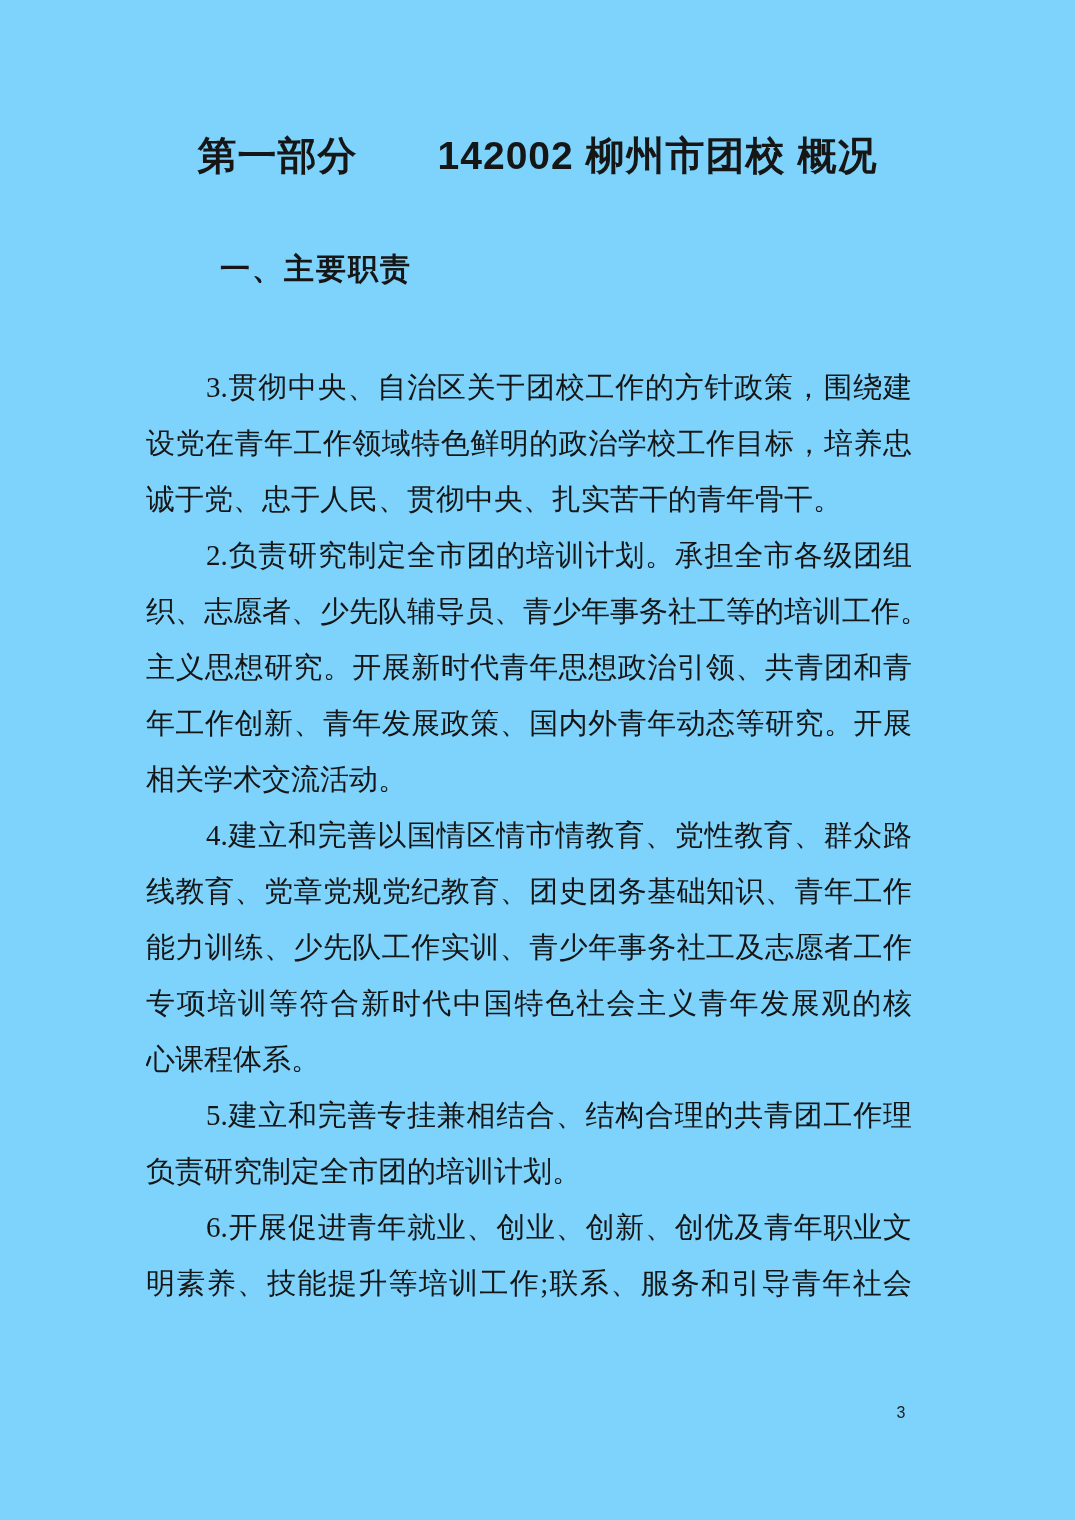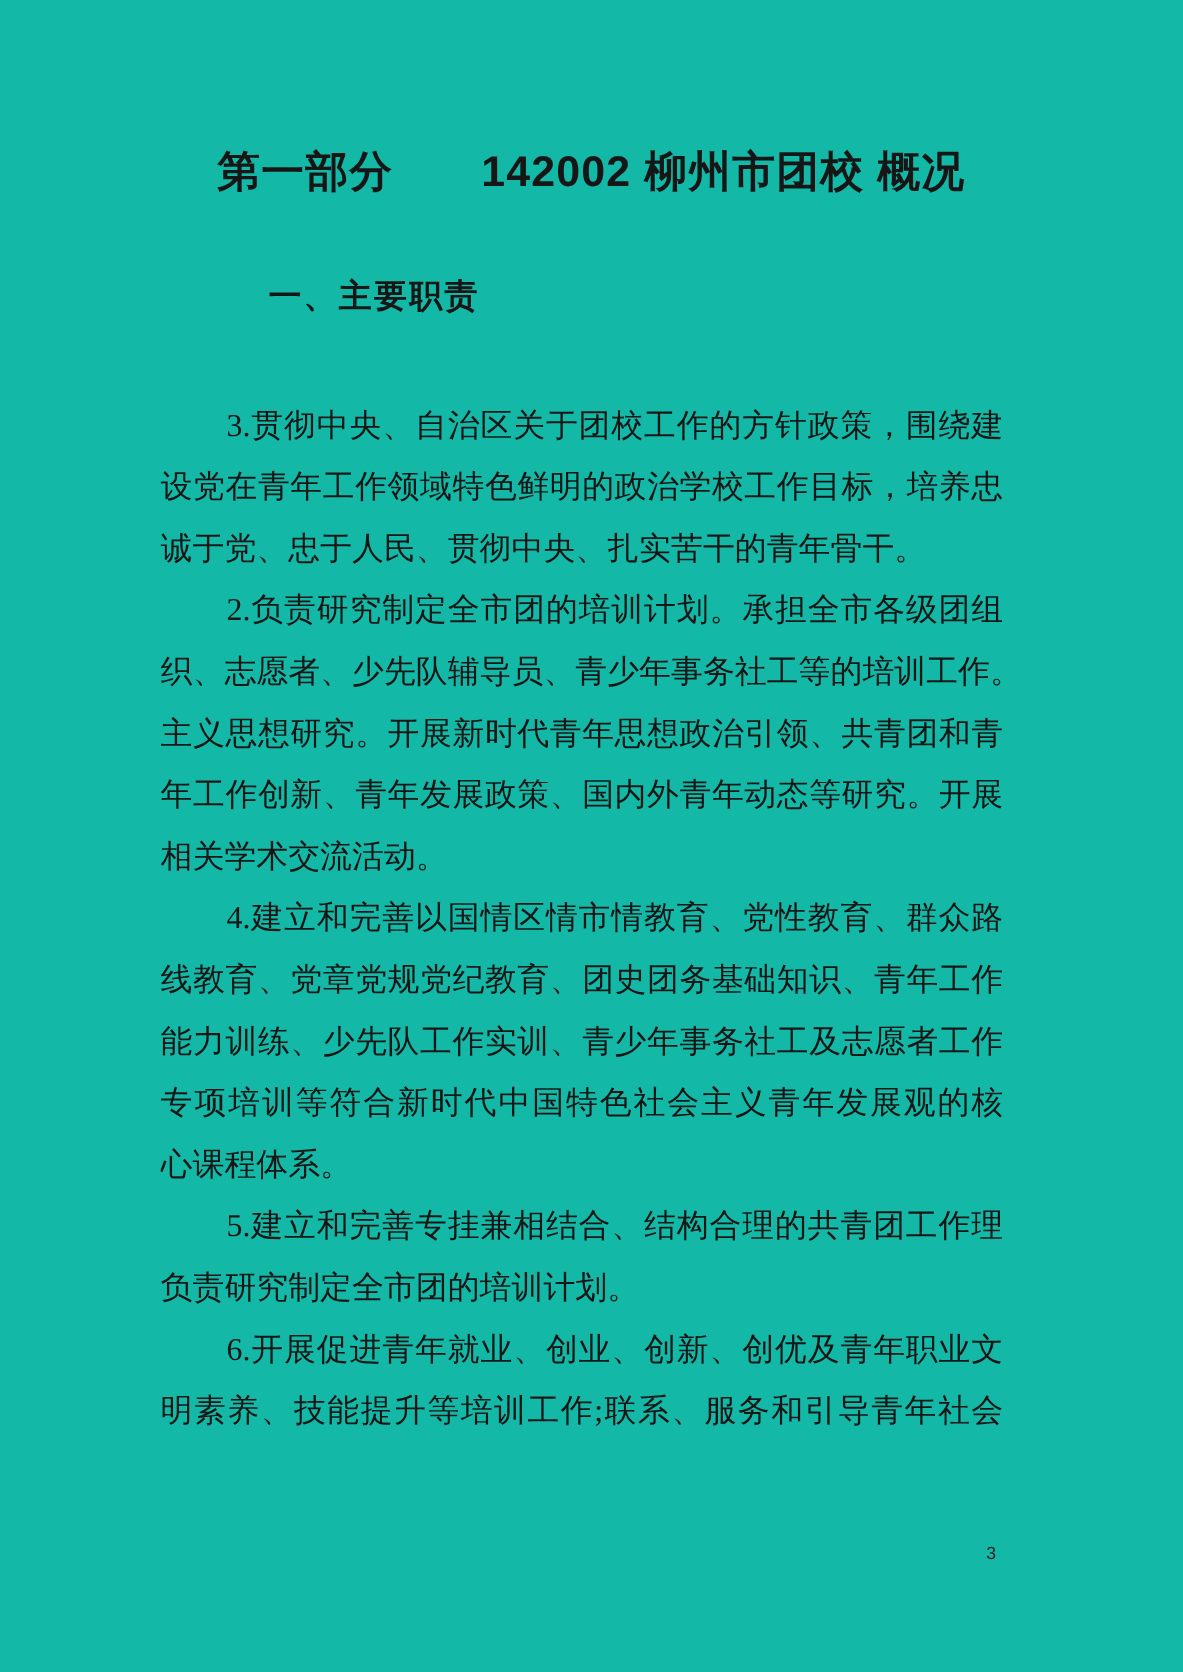--- a/index.html
+++ b/index.html
@@ -7,21 +7,21 @@
   body {
     width: 1075px;
     height: 1520px;
     font-family: "Liberation Serif", serif;
     color: #161616;
   }
   .page {
     position: relative;
     width: 1075px;
     height: 1520px;
-    background: #14b8a6;
+    background: #7dd3fc;
     overflow: hidden;
   }
   .doc-title {
     position: absolute;
     top: 129px;
     left: 0;
     right: 0;
     text-align: center;
     font-family: "Liberation Sans", "DejaVu Sans", sans-serif;
     font-weight: 700;
@@ -31,21 +31,20 @@
   }
   .section-heading {
     position: absolute;
     top: 249px;
     left: 220px;
     font-family: "Liberation Sans", "DejaVu Sans", sans-serif;
     font-weight: 700;
     font-size: 30px;
     letter-spacing: 2px;
     white-space: nowrap;
-    margin-left: 24px;
   }
   .subsection-heading {
     position: absolute;
     top: 305px;
     left: 224px;
     font-family: "Liberation Serif", "DejaVu Serif", serif;
     font-weight: 400;
     font-size: 27px;
     letter-spacing: 7px;
     white-space: nowrap;

